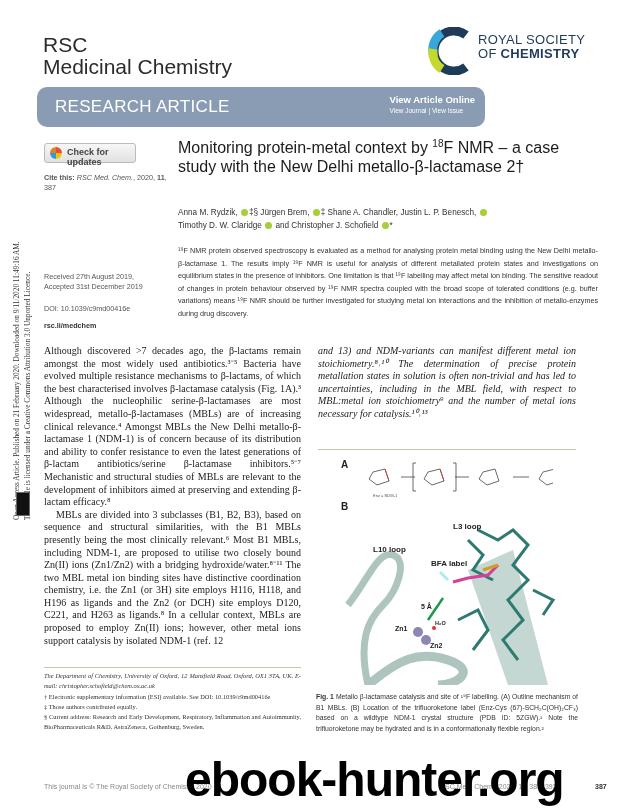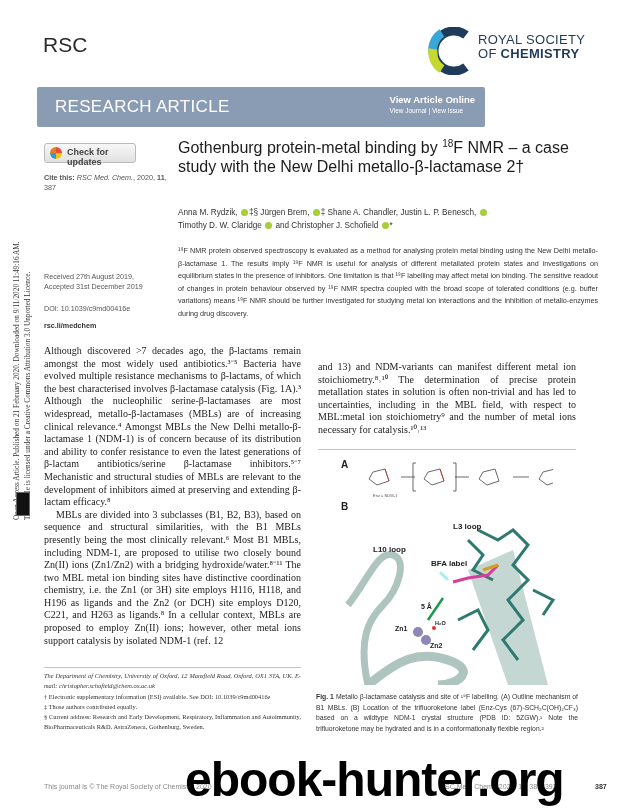--- a/index.html
+++ b/index.html
@@ -1,36 +1,36 @@
 <!DOCTYPE html>
 <html><head>
 <meta charset="utf-8">
 <style>
   html,body{margin:0;padding:0;background:#fff;}
   body{width:620px;height:812px;position:relative;overflow:hidden;font-family:"Liberation Sans",sans-serif;color:#222;}
   .abs{position:absolute;}
   .journal{left:43px;top:34px;font-size:21px;line-height:22px;color:#2b2b2b;}
   .logo-text{left:478px;top:33px;font-size:13px;line-height:14px;color:#1f3b5a;letter-spacing:0.3px;}
   .logo-text b{font-weight:bold;}
-  .banner{left:37px;top:87px;width:448px;height:40px;background:#8a9cb3;border-radius:2px;}
+  .banner{left:37px;top:87px;width:448px;height:40px;background:#8a9cb3;border-radius:10px;}
   .banner-title{left:18px;top:10px;color:#fff;font-size:17px;letter-spacing:0.3px;}
   .banner-right{right:10px;top:7px;text-align:left;color:#fff;margin-left:36px;}
   .banner-right .v1{font-size:9.5px;font-weight:bold;}
   .banner-right .v2{font-size:6.5px;margin-top:2px;}
   .cfu{left:44px;top:143px;width:92px;height:20px;border:1px solid #bbb;border-radius:3px;background:linear-gradient(#f7f7f7,#e1e1e1);box-sizing:border-box;}
   .cfu-icon{left:5px;top:3px;width:12px;height:12px;border-radius:50%;background:conic-gradient(#e74c3c 0 25%,#f1c40f 25% 50%,#3498db 50% 75%,#e67e22 75%);}
   .cfu-label{left:22px;top:3px;font-size:9px;font-weight:bold;color:#444;}
   .meta{font-size:7.2px;color:#555;line-height:10px;}
   .title{left:178px;top:139px;width:420px;font-size:16px;line-height:18.5px;color:#1c1c1c;}
   .authors{left:178px;top:206px;width:420px;font-size:8.2px;line-height:13px;color:#333;}
   .orcid{display:inline-block;width:7px;height:7px;border-radius:50%;background:#a6ce39;vertical-align:middle;margin:0 1px;}
   .abstract{left:178px;top:245px;width:420px;font-size:7.2px;line-height:12.5px;color:#333;text-align:justify;}
   .body{font-family:"Liberation Serif",serif;font-size:10px;line-height:12.6px;color:#222;text-align:justify;}
   .col1{left:44px;top:345px;width:257px;}
-  .col2{left:318px;top:361px;width:258px;}
+  .col2{left:318px;top:345px;width:258px;font-style:italic;}
   .body p{margin:0;}
   .body p.ind{text-indent:12px;}
   sup{font-size:5px;line-height:0;}
   .rule{left:44px;top:667px;width:257px;height:1px;background:#c7c7a8;}
   .fn{left:44px;top:671px;width:257px;font-family:"Liberation Serif",serif;font-size:6.4px;line-height:10.3px;color:#333;text-align:justify;}
   .fn p{margin:0;}
   .fig{left:333px;top:455px;width:250px;height:228px;}
   .caption{left:316px;top:692px;width:262px;font-size:6.8px;line-height:10.5px;color:#333;text-align:justify;}
   .footer{top:783px;font-size:7px;color:#888;}
   .watermark{left:185px;top:752px;font-size:48px;font-weight:bold;color:#000000;letter-spacing:-1px;}
@@ -42,20 +42,21 @@
 <body>
 
 <div class="abs sidebar">
   <div class="vert" style="left:8px;top:370px;">Open Access Article. Published on 21 February 2020. Downloaded on 9/11/2020 11:49:16 AM.</div>
   <div class="vert" style="left:19px;top:370px;">This article is licensed under a Creative Commons Attribution 3.0 Unported Licence.</div>
 </div>
 <div class="abs cc"></div>
 
 <div class="abs journal">
   <div>RSC</div>
+  <div>Medicinal Chemistry</div>
 </div>
 
 <svg class="abs" style="left:428px;top:27px;" width="46" height="48" viewBox="0 0 46 48">
   <path d="M38 8 A20 20 0 1 0 38 40" fill="none" stroke="#1f3b5a" stroke-width="9"></path>
   <path d="M14 6 A20 20 0 0 0 6 30" fill="none" stroke="#3aa7d9" stroke-width="9"></path>
   <path d="M5 22 A20 20 0 0 0 14 42" fill="none" stroke="#c5d82e" stroke-width="9"></path>
 </svg>
 <div class="abs logo-text">
   <div>ROYAL SOCIETY</div>
   <div><span>OF </span><b>CHEMISTRY</b></div>
@@ -76,21 +77,21 @@
 <div class="abs meta" style="left:44px;top:173px;width:125px;">
   <b>Cite this: </b><i>RSC Med. Chem.</i><span>, 2020, </span><b>11</b><span>, 387</span>
 </div>
 <div class="abs meta" style="left:44px;top:272px;">
   <div>Received 27th August 2019,</div>
   <div>Accepted 31st December 2019</div>
 </div>
 <div class="abs meta" style="left:44px;top:304px;">DOI: 10.1039/c9md00416e</div>
 <div class="abs meta" style="left:44px;top:321px;font-weight:bold;color:#333;">rsc.li/medchem</div>
 
-<div class="abs title"><span>Gothenburg protein-metal binding by </span><sup style="font-size:10px;">18</sup><span>F NMR – a case study with the New Delhi metallo-β-lactamase 2†</span></div>
+<div class="abs title"><span>Monitoring protein-metal context by </span><sup style="font-size:10px;">18</sup><span>F NMR – a case study with the New Delhi metallo-β-lactamase 2†</span></div>
 
 <div class="abs authors">
   <span>Anna M. Rydzik,</span> <span class="orcid"></span><span>‡§</span>
   <span>Jürgen Brem,</span> <span class="orcid"></span><span>‡</span>
   <span>Shane A. Chandler, Justin L. P. Benesch,</span> <span class="orcid"></span><br>
   <span>Timothy D. W. Claridge</span> <span class="orcid"></span>
   <span>and Christopher J. Schofield</span> <span class="orcid"></span><span>*</span>
 </div>
 
 <div class="abs abstract">¹⁹F NMR protein observed spectroscopy is evaluated as a method for analysing protein metal binding using the New Delhi metallo-β-lactamase 1. The results imply ¹⁹F NMR is useful for analysis of different metallated protein states and investigations on equilibrium states in the presence of inhibitors. One limitation is that ¹⁹F labelling may affect metal ion binding. The sensitive readout of changes in protein behaviour observed by ¹⁹F NMR spectra coupled with the broad scope of tolerated conditions (e.g. buffer variations) means ¹⁹F NMR should be further investigated for studying metal ion interactions and the inhibition of metallo-enzymes during drug discovery.</div>

